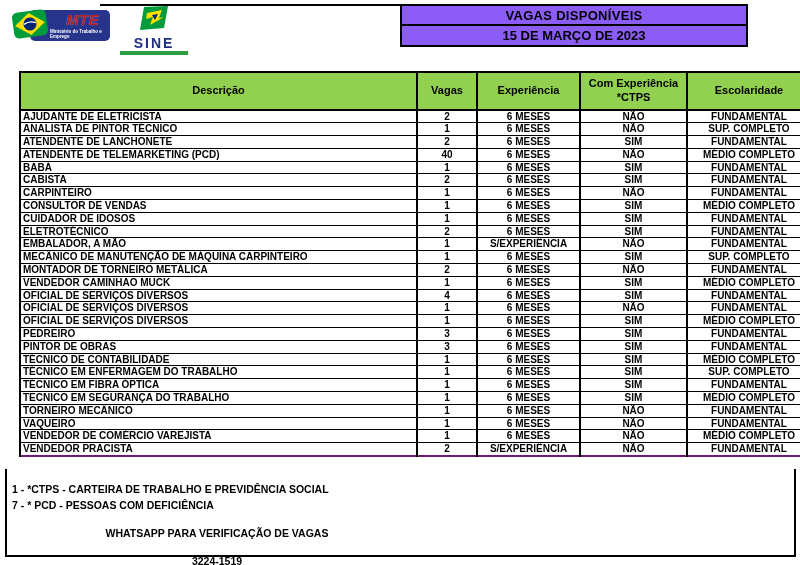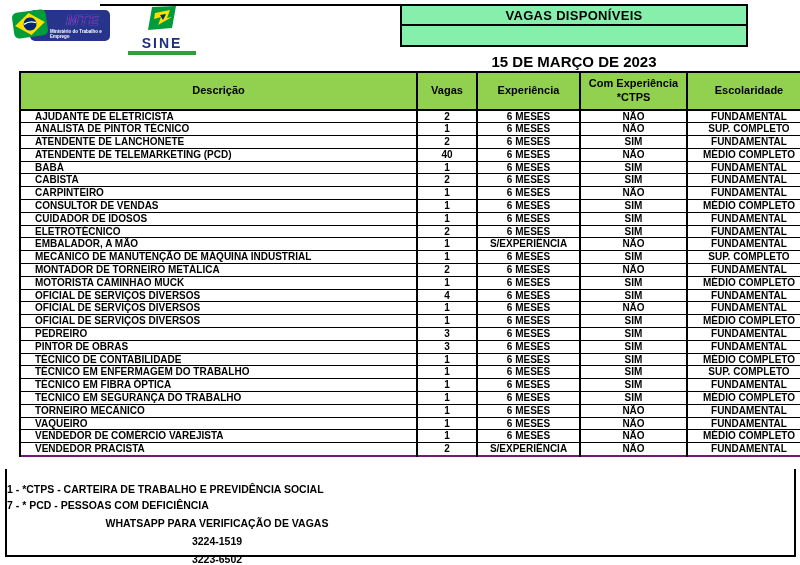--- a/index.html
+++ b/index.html
@@ -7,55 +7,55 @@
   .screen {
     position:relative; width:800px; height:565px; background:#ffffff;
     font-family:"Liberation Sans","DejaVu Sans",sans-serif; color:#000;
     overflow:hidden;
   }
   .top-line { position:absolute; left:100px; top:4px; width:302px; height:2px; background:#000; }
 
   
   .mte { position:absolute; left:12px; top:8px; width:100px; height:36px; }
   .mte-box { position:absolute; left:18px; top:2px; width:80px; height:31px; background:#27348B; border-radius:5px; }
-  .mte-name { position:absolute; left:54px; top:3px; color:#4c1d95; font-style:italic; font-weight:bold; font-size:15px; letter-spacing:.5px; text-shadow:0 0 1px #9fb4ff; }
+  .mte-name { position:absolute; left:54px; top:3px; color:#b91c1c; font-style:italic; font-weight:bold; font-size:15px; letter-spacing:.5px; text-shadow:0 0 1px #9fb4ff; }
   .mte-sub { position:absolute; left:38px; top:21px; width:58px; color:#fff; font-size:4.5px; font-weight:bold; line-height:1.15; }
   .mte-flag { position:absolute; left:0; top:1px; transform:rotate(-8deg); }
 
-  .sine { position:absolute; left:120px; top:6px; width:84px; height:44px; text-align:center; }
+  .sine { position:absolute; left:112px; top:6px; width:84px; height:44px; text-align:center; }
   .sine-name { font-size:14px; font-weight:bold; color:#1F2F7F; letter-spacing:2px; line-height:1; margin-top:1px; }
   .sine-bar { margin:1px auto 0; width:68px; height:4px; background:#2E9E3F; }
 
   
-  .title-wrap { position:absolute; left:400px; top:4px; width:348px; height:43px; border:2px solid #000; background:#86efac; }
+  .title-wrap { position:absolute; left:400px; top:4px; width:348px; height:43px; border:2px solid #000; background:#8b5cf6; }
   .title-row { height:20px; border-bottom:2px solid #000; display:flex; align-items:center; justify-content:center; font-size:13px; font-weight:bold; letter-spacing:.3px; }
-  .date-row { height:19px; display:flex; align-items:center; justify-content:center; font-size:15px; font-weight:bold;margin-top:26px; }
+  .date-row { height:19px; display:flex; align-items:center; justify-content:center; font-size:13px; font-weight:bold; }
 
   
   .vagas-table { position:absolute; left:19px; top:47px; width:791px; border-collapse:collapse; table-layout:fixed; border:2px solid #701a75;margin-top:24px; }
   .vagas-table th {
     background:#92D050; border:2px solid #000; font-size:11px; font-weight:bold;
     height:38px; text-align:center; vertical-align:middle; white-space:pre-line; line-height:1.25;
   }
   .vagas-table td {
     border-left:2px solid #000; border-right:2px solid #000;
     border-top:1px solid #000; border-bottom:1px solid #000;
     font-size:10px; font-weight:bold; height:12.8px; line-height:1;
     text-align:center; vertical-align:middle; padding:0 2px;
     white-space:nowrap; overflow:hidden;
   }
-  .vagas-table td.desc { text-align:left; padding-left:14px; }
+  .vagas-table td.desc { text-align:left; padding-left:2px; }
 
   
   .footer { position:absolute; left:5px; top:469px; width:791px; height:88px; border:2px solid #000; border-top:none; background:#fff; }
-  .note { font-size:10.5px; font-weight:bold; }
+  .note { font-size:10.5px; font-weight:bold; padding-left:5px; }
   .note.first { margin-top:14px; }
   .note + .note { margin-top:4px; }
   .whatsapp { width:420px; text-align:center; font-size:10.5px; font-weight:bold; margin-top:2px; }
-  .whatsapp div { margin-top:6px; }
+  .whatsapp div { margin-top:16px; }
 </style>
 </head>
 <body>
 
 <div class="screen">
 
   <div class="top-line"></div>
 
   <div class="mte">
     <div class="mte-box"></div>
@@ -174,35 +174,35 @@
           <td>FUNDAMENTAL</td>
         </tr>
         <tr>
           <td class="desc">EMBALADOR, A MÃO</td>
           <td>1</td>
           <td>S/EXPERIÊNCIA</td>
           <td>NÃO</td>
           <td>FUNDAMENTAL</td>
         </tr>
         <tr>
-          <td class="desc">MECÂNICO DE MANUTENÇÃO DE MÁQUINA INDUSTRIAL</td>
+          <td class="desc">MECÂNICO DE MANUTENÇÃO DE MÁQUINA CARPINTEIRO</td>
           <td>1</td>
           <td>6 MESES</td>
           <td>SIM</td>
           <td>SUP. COMPLETO</td>
         </tr>
         <tr>
           <td class="desc">MONTADOR DE TORNEIRO METÁLICA</td>
           <td>2</td>
           <td>6 MESES</td>
           <td>NÃO</td>
           <td>FUNDAMENTAL</td>
         </tr>
         <tr>
-          <td class="desc">MOTORISTA CAMINHAO MUCK</td>
+          <td class="desc">VENDEDOR CAMINHAO MUCK</td>
           <td>1</td>
           <td>6 MESES</td>
           <td>SIM</td>
           <td>MÉDIO COMPLETO</td>
         </tr>
         <tr>
           <td class="desc">OFICIAL DE SERVIÇOS DIVERSOS</td>
           <td>4</td>
           <td>6 MESES</td>
           <td>SIM</td>

